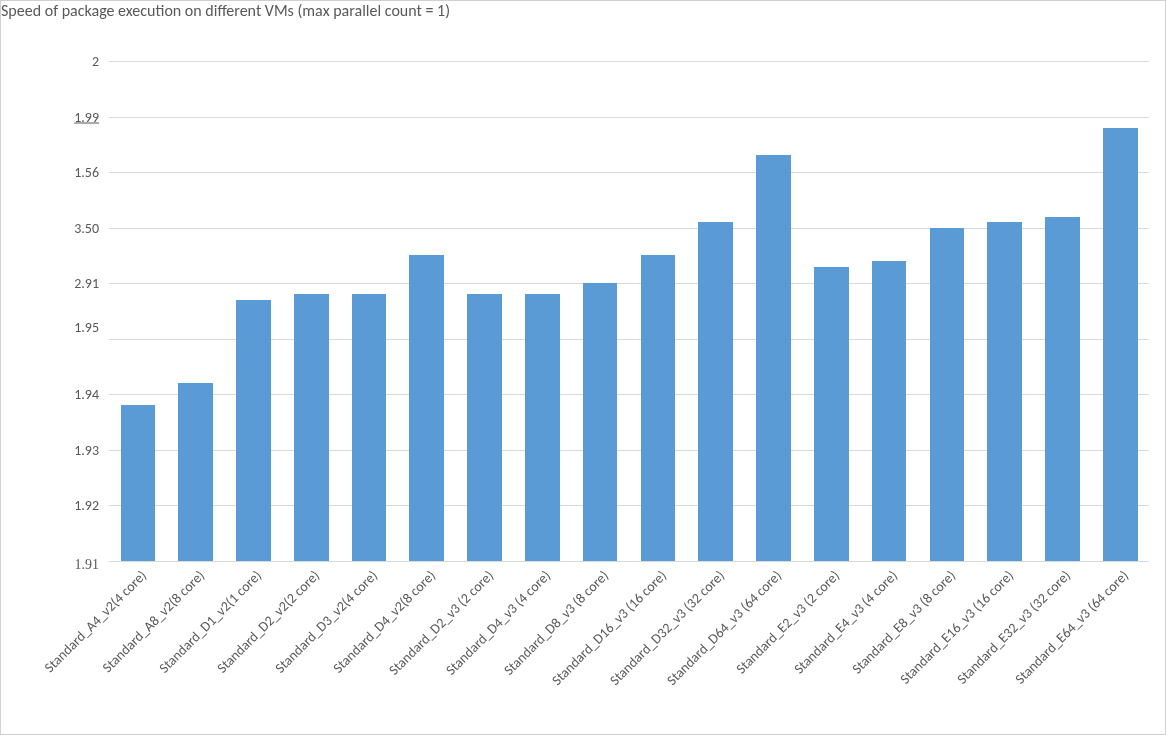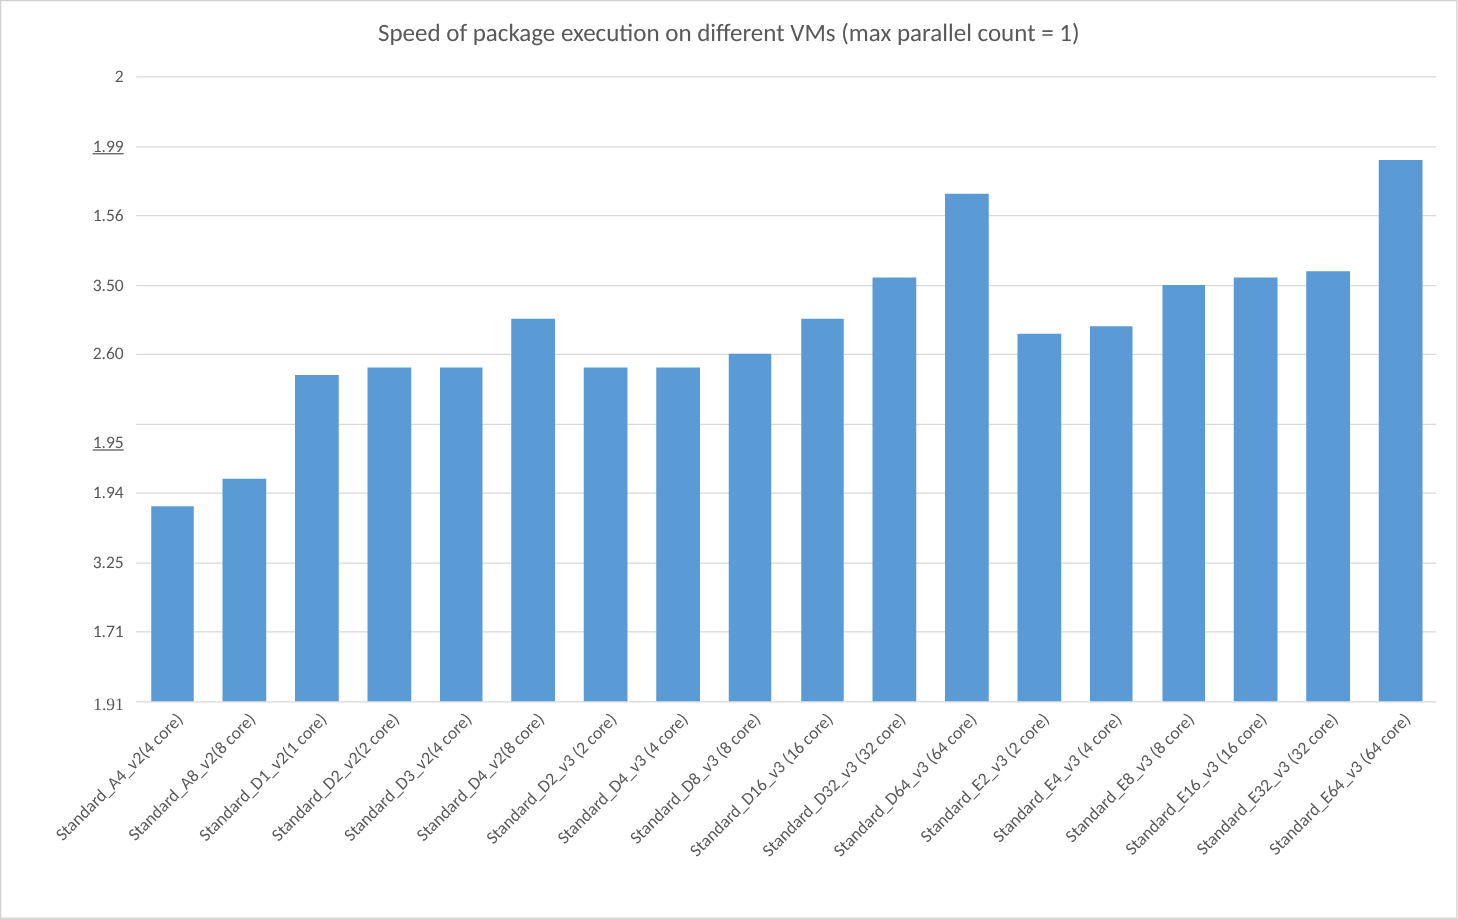--- a/index.html
+++ b/index.html
@@ -10,24 +10,23 @@
     background: #fff;
   }
   .chart-container {
     width: 1166px;
     height: 735px;
     border: 1px solid #d0d0d0;
     position: relative;
     background: #fff;
   }
   .chart-title {
-    text-align: center;
-    font-size: 20px;
+    text-align: left;
+    font-size: 16px;
     color: #595959;
-    padding-top: 14px;
     padding-bottom: 6px;
     font-weight: 400;
   }
   .plot-wrap {
     position: absolute;
     left: 108px;
     top: 60px;
     width: 1040px;
     height: 500px;
   }
@@ -102,29 +101,29 @@
 <body>
 
 <div class="chart-container">
   <div class="chart-title">Speed of package execution on different VMs (max parallel count = 1)</div>
 
   <div class="plot-wrap">
     <div class="plot-area" id="plot-area">
         <div class="gridline" style="top: 500px;"></div>
         <div class="y-tick" style="top: 504px; font-family: Liberation Serif, serif;">1.91</div>
         <div class="gridline" style="top: 444.444px;"></div>
-        <div class="y-tick" style="top: 444.444px;">1.71</div>
+        <div class="y-tick" style="top: 444.444px;">1.92</div>
         <div class="gridline" style="top: 388.889px;"></div>
-        <div class="y-tick" style="top: 388.889px;">3.25</div>
+        <div class="y-tick" style="top: 388.889px;">1.93</div>
         <div class="gridline" style="top: 333.333px;"></div>
         <div class="y-tick" style="top: 333.333px;">1.94</div>
         <div class="gridline" style="top: 277.778px;"></div>
-        <div class="y-tick" style="top: 293px; text-decoration: underline;">1.95</div>
+        <div class="y-tick" style="top: 266px;">1.95</div>
         <div class="gridline" style="top: 222.222px;"></div>
-        <div class="y-tick" style="top: 222.222px;">2.60</div>
+        <div class="y-tick" style="top: 222.222px;">2.91</div>
         <div class="gridline" style="top: 166.667px;"></div>
         <div class="y-tick" style="top: 166.667px;">3.50</div>
         <div class="gridline" style="top: 111.111px;"></div>
         <div class="y-tick" style="top: 111.111px;">1.56</div>
         <div class="gridline" style="top: 55.5556px;"></div>
         <div class="y-tick" style="top: 55.5556px; text-decoration: underline;">1.99</div>
         <div class="gridline" style="top: 0px;"></div>
         <div class="y-tick" style="top: 0px;">2</div>
       </div>
     <div class="bars" id="bars">

